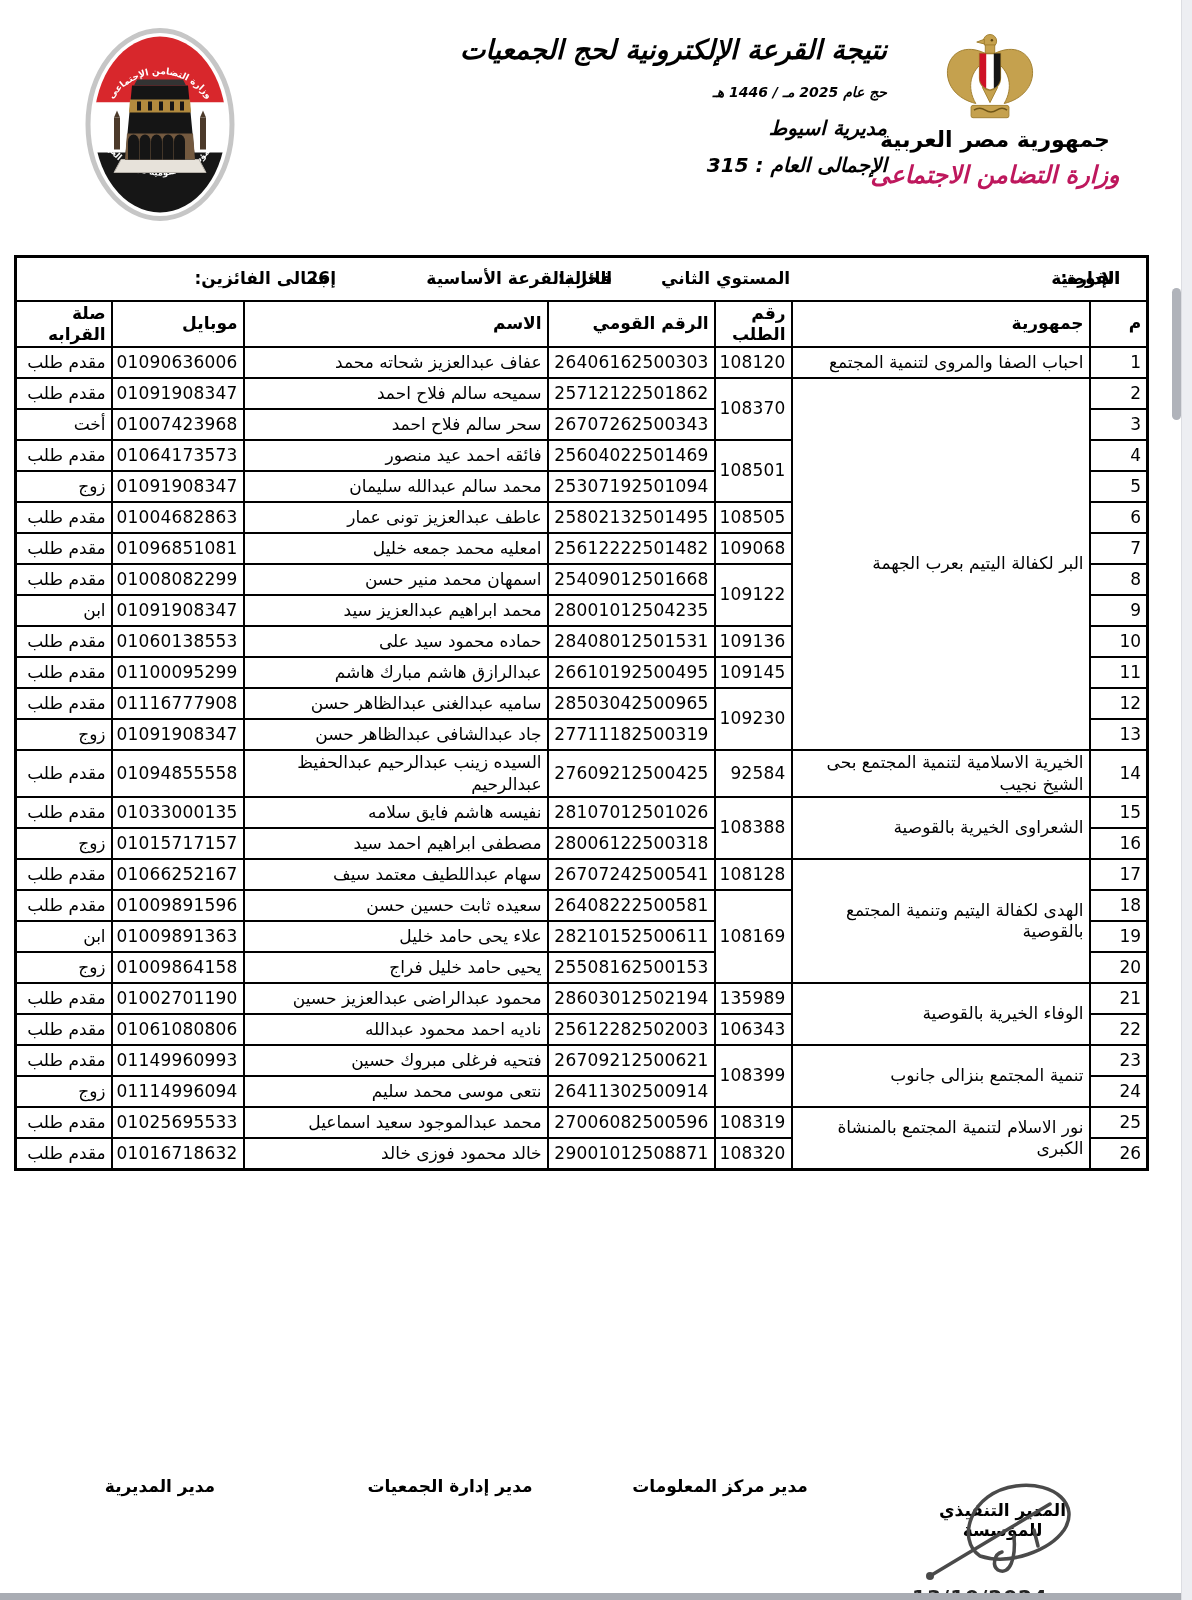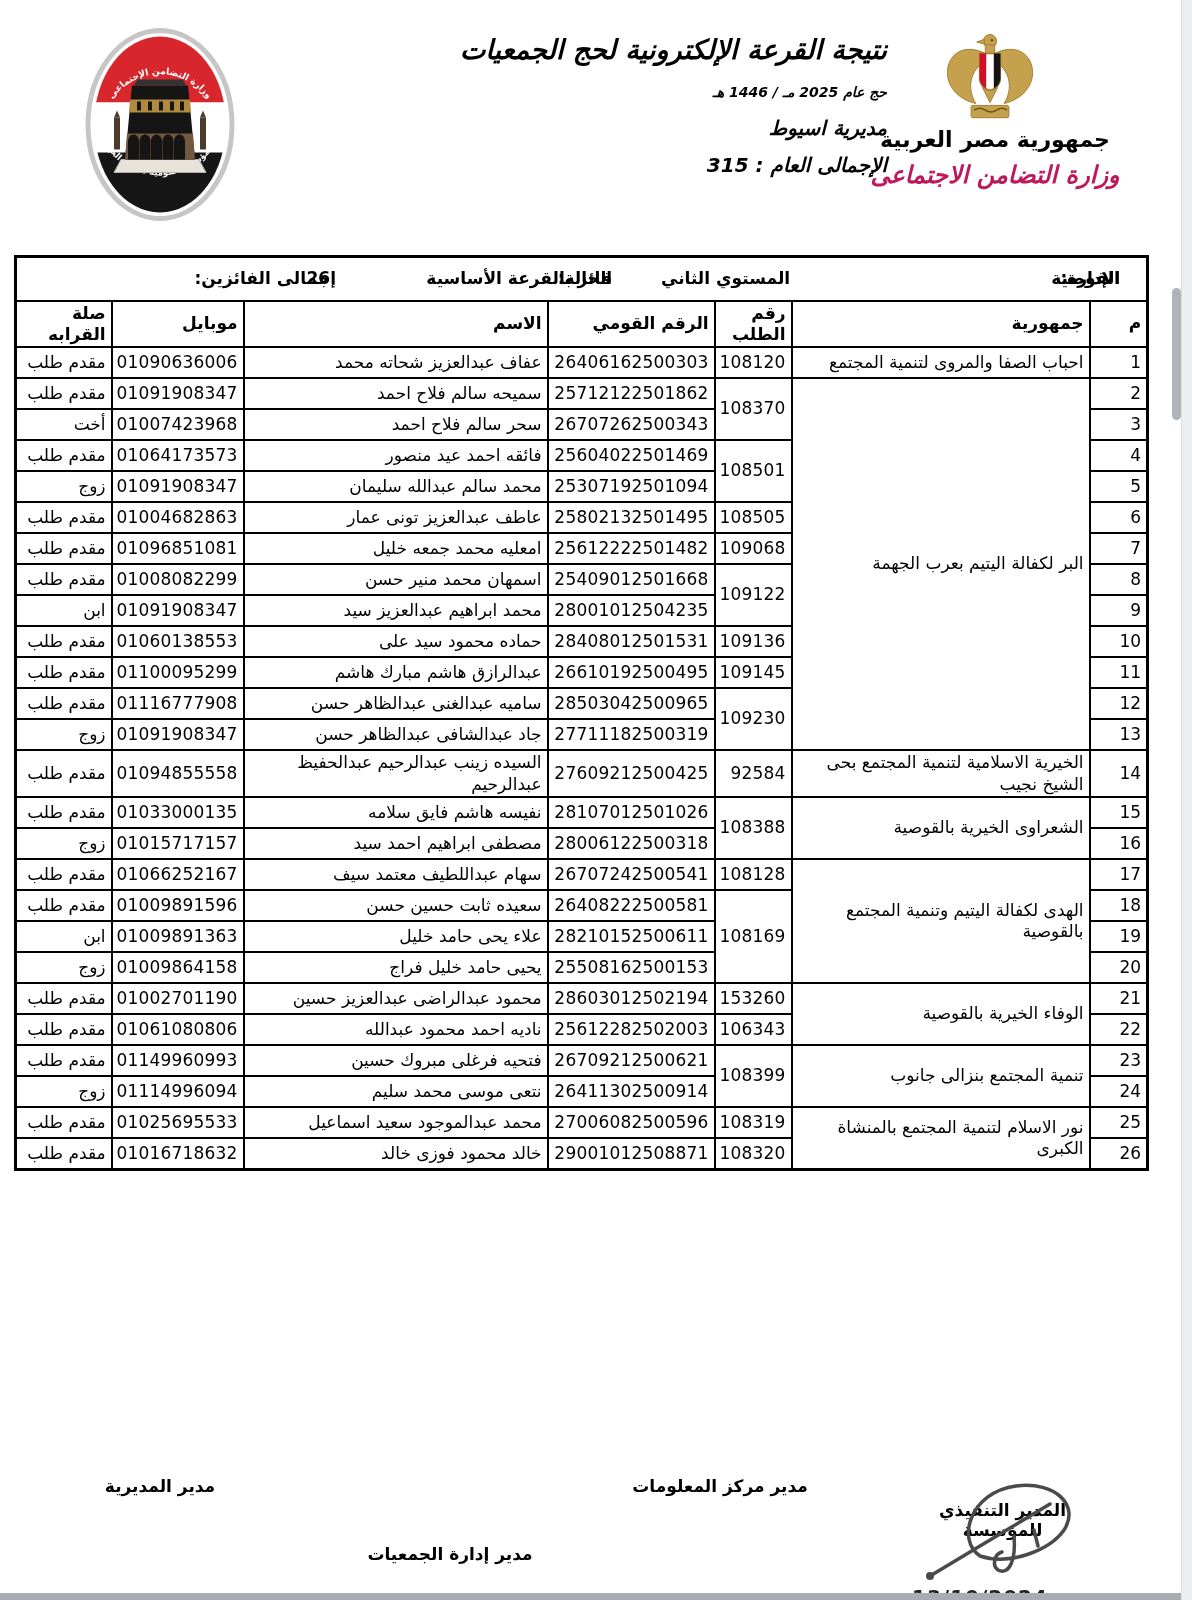--- a/index.html
+++ b/index.html
@@ -41,21 +41,21 @@
   .band-winners{right:810px;}
   .band-gap{display:inline-block;width:18px;}
   .result-table th{font-weight:bold;font-size:17px;}
   .c-num{text-align:center;font-size:18px;}
   .c-req,.c-nid{text-align:center;font-size:19px;letter-spacing:0.2px;}
   .c-mob{text-align:center;font-size:19px;letter-spacing:0.2px;}
   .c-name,.c-assoc,.c-rel{font-size:16px;}
   
   .sig{font-size:17px;font-weight:bold;text-align:center;direction:rtl;margin-top:48px;}
   .sig1{left:85px;top:1428px;width:150px;}
-  .sig2{left:360px;top:1496px;width:180px;}
+  .sig2{left:360px;top:1428px;width:180px;}
   .sig3{left:630px;top:1428px;width:180px;}
   .sig4{left:910px;top:1452px;width:185px;}
   .partial-date{left:912px;top:1585px;font-size:20px;font-weight:bold;direction:ltr;letter-spacing:1px;color:#222;z-index:1;}
   
   .right-strip{right:0;top:0;width:10px;height:1600px;background:#edeef2;border-left:1px solid #dcdde2;z-index:3;}
   .scroll-thumb{left:1172px;top:288px;width:9px;height:132px;border-radius:5px;background:#b0b3ba;z-index:4;}
   .bottom-strip{left:0;top:1593px;width:1192px;height:7px;background:#a9acb3;z-index:2;}
   svg{display:block;}
 </style>
 </head>
@@ -330,21 +330,21 @@
   <tr>
     <td class="c-num">20</td>
     <td class="c-nid">25508162500153</td>
     <td class="c-name">يحيى حامد خليل فراج</td>
     <td class="c-mob">01009864158</td>
     <td class="c-rel">زوج</td>
   </tr>
   <tr>
     <td class="c-num">21</td>
     <td class="c-assoc" rowspan="2">الوفاء الخيرية بالقوصية</td>
-    <td class="c-req">153260</td>
+    <td class="c-req">135989</td>
     <td class="c-nid">28603012502194</td>
     <td class="c-name">محمود عبدالراضى عبدالعزيز حسين</td>
     <td class="c-mob">01002701190</td>
     <td class="c-rel">مقدم طلب</td>
   </tr>
   <tr>
     <td class="c-num">22</td>
     <td class="c-req">106343</td>
     <td class="c-nid">25612282502003</td>
     <td class="c-name">ناديه احمد محمود عبدالله</td>

